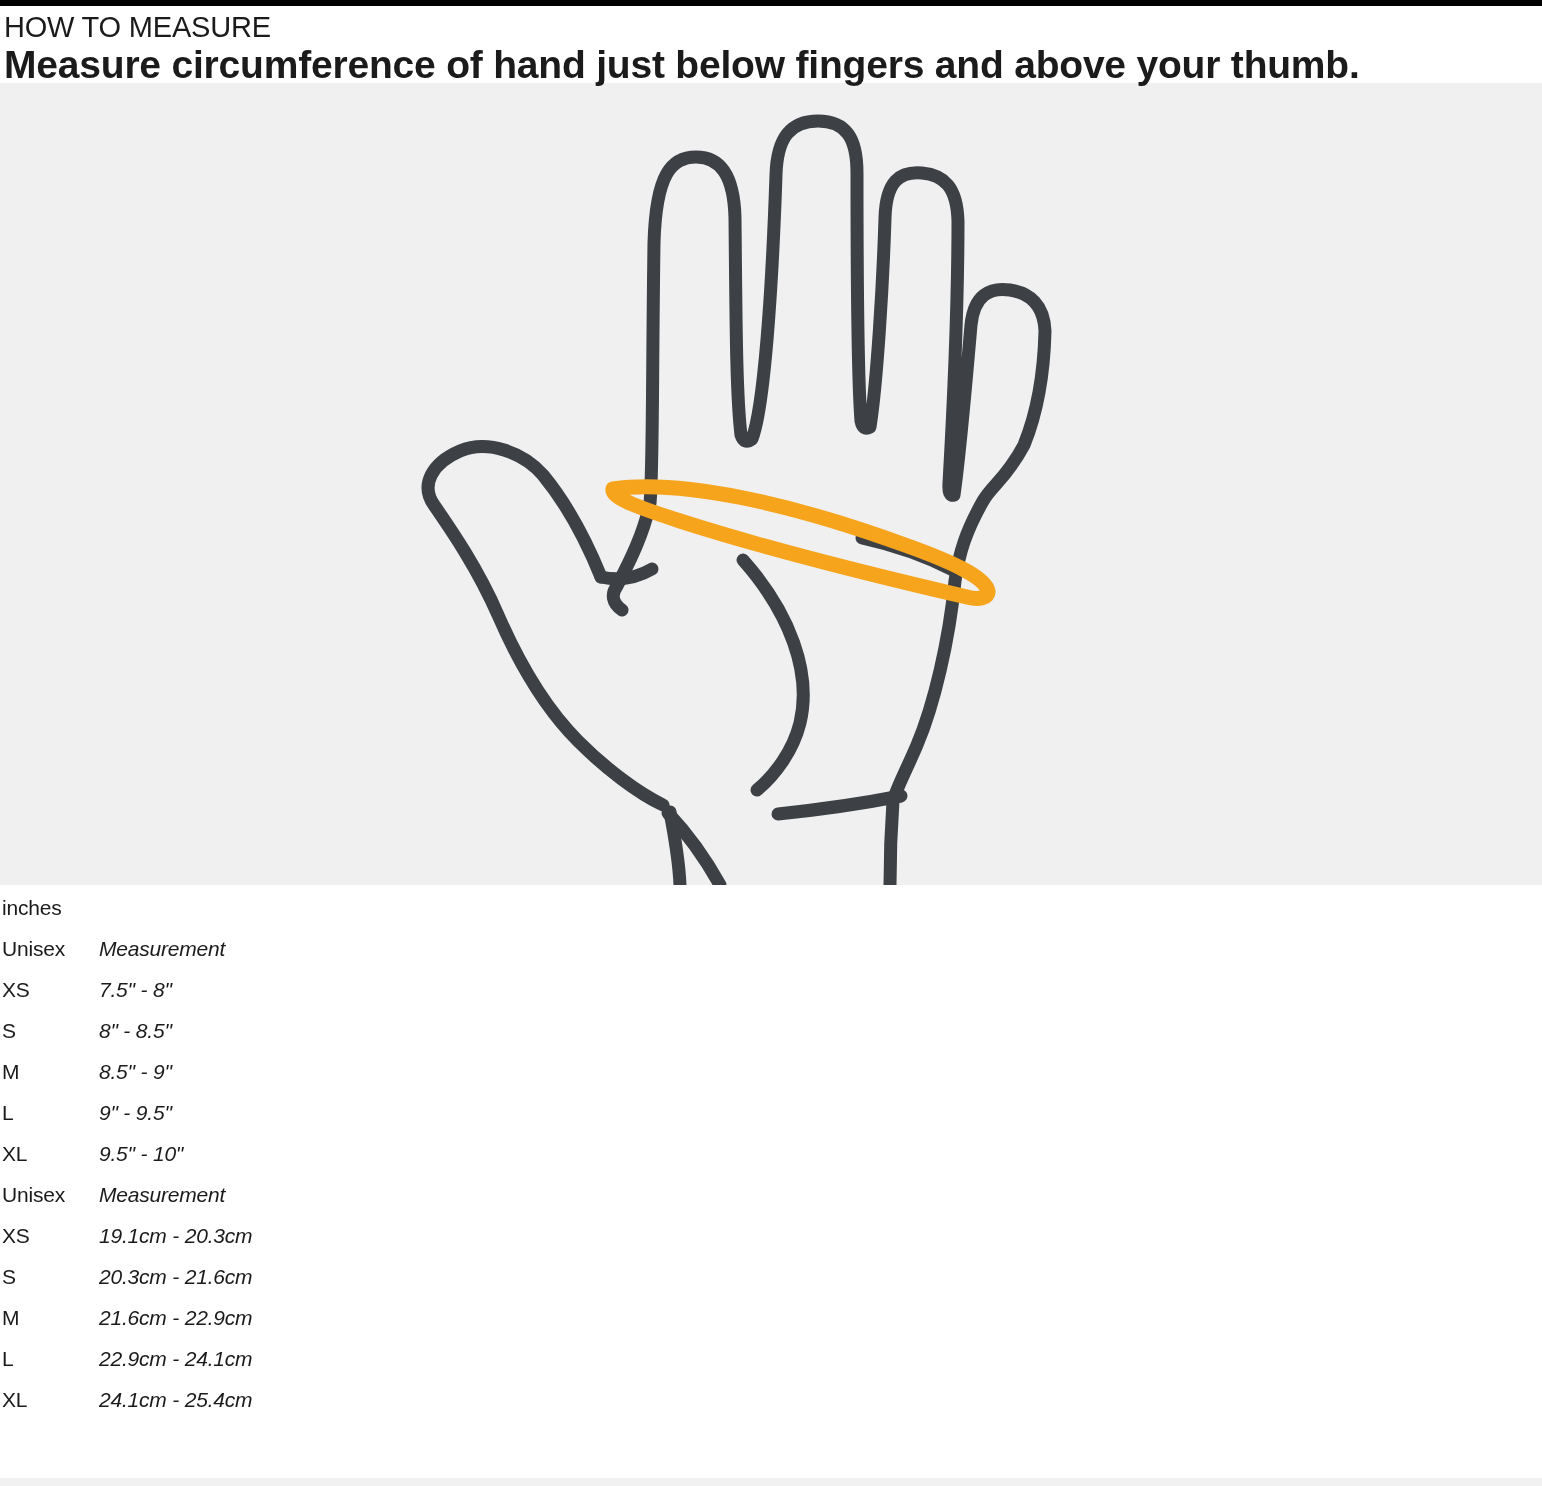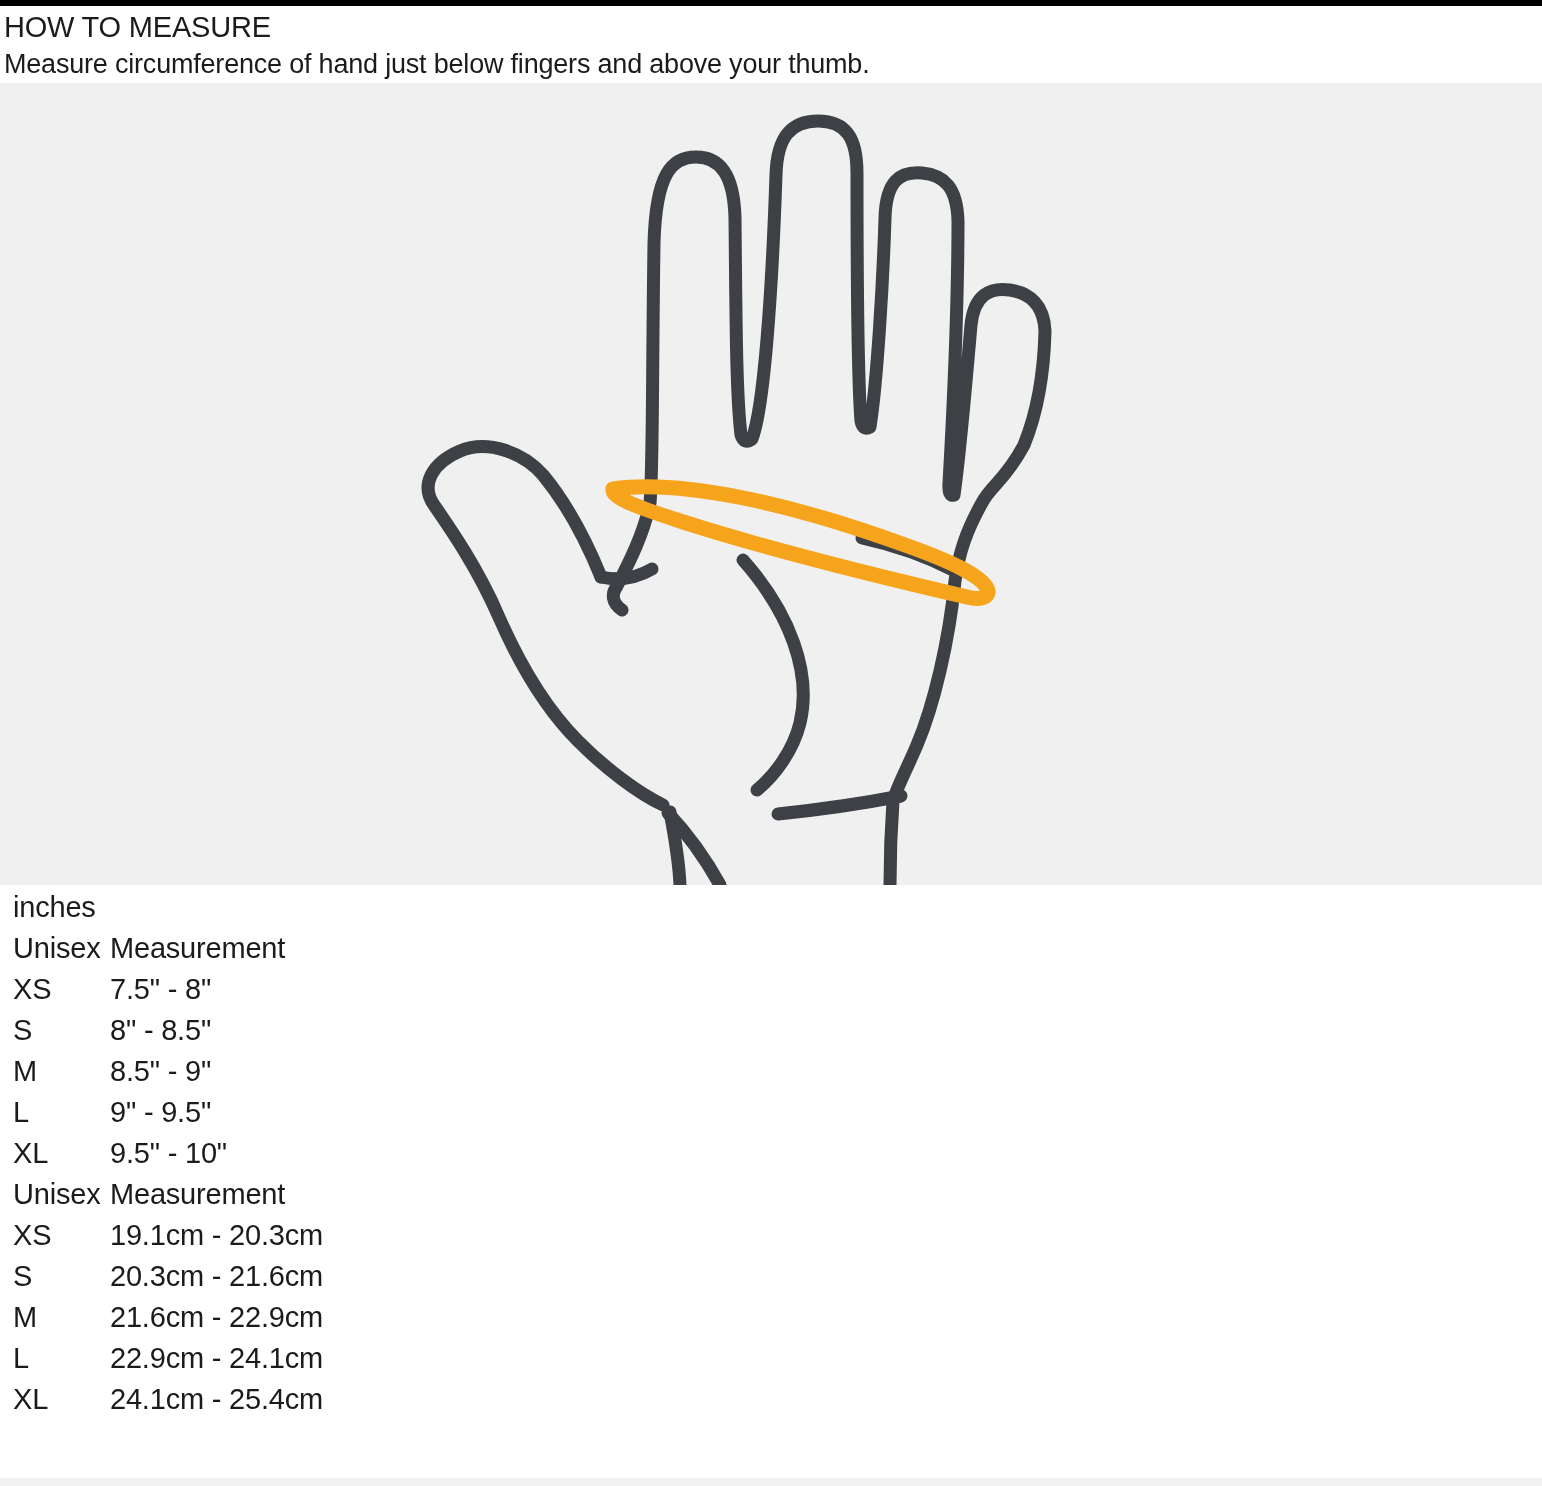--- a/index.html
+++ b/index.html
@@ -5,27 +5,27 @@
   html,body { margin:0; padding:0; }
   body {
     width:1542px; height:1486px; position:relative; overflow:hidden;
     background:#ffffff; color:#1b1b1b;
     font-family:"Liberation Sans", sans-serif;
     letter-spacing:-0.2px;
   }
   .topbar { height:6px; background:#000000; }
   .header { padding:3px 0 0 4px; }
   .header .title    { font-size:29px; line-height:37px; }
-  .header .subtitle { font-size:27px; line-height:37px; }
+  .header .subtitle { font-size:39px; line-height:37px;font-weight:bold; }
   .illustration { width:1542px; height:802px; background:#f0f0f1; }
   .illustration svg { display:block; }
-  .tables { padding-left:2px; margin-top:2px; font-size:29px; line-height:41px;margin-left:11px; }
+  .tables { padding-left:2px; margin-top:2px; font-size:21px; line-height:41px; }
   .t-row { display:flex;align-items:flex-end; }
   .c1 { flex:none; width:97px; }
-  .c2 { flex:none; }
+  .c2 { flex:none;font-style:italic; }
   .bottom-strip { position:absolute; left:0; right:0; bottom:0; height:8px; background:#f1f1f2; }
 </style>
 </head>
 <body>
 
 <div class="topbar"></div>
 
 <div class="header">
   <div class="title">HOW TO MEASURE</div>
   <div class="subtitle">Measure circumference of hand just below fingers and above your thumb.</div>

